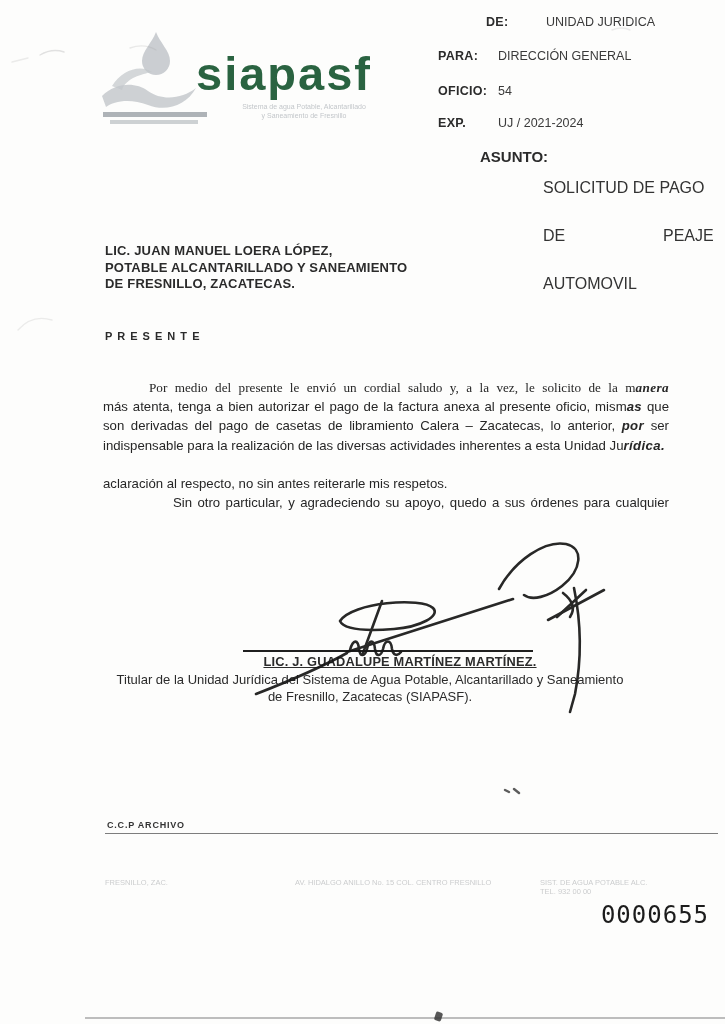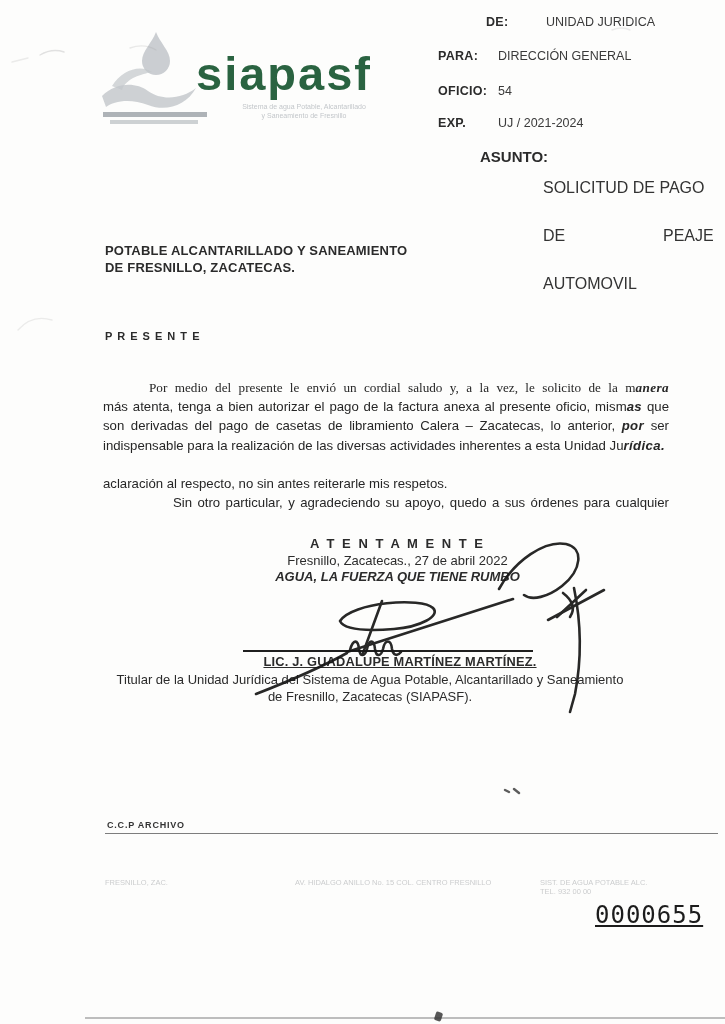--- a/index.html
+++ b/index.html
@@ -47,21 +47,21 @@
   .sig-rule{left:243px;top:650px;width:290px;border-top:2px solid #1f1f1f;height:0;}
   .sig-name{left:150px;top:654px;width:500px;text-align:center;font-size:12.8px;font-weight:bold;text-decoration:underline;letter-spacing:.2px;}
   .sig-title{left:60px;top:671px;width:620px;text-align:center;font-size:13px;line-height:17px;}
   
   .cc{left:107px;top:820px;font-size:9px;font-weight:bold;letter-spacing:.8px;color:#333;}
   .cc-rule{left:105px;top:833px;width:613px;border-top:1.6px solid #666;height:0;opacity:.85;}
   .footer-faint{top:878px;font-size:7.5px;color:#8d9094;opacity:.45;filter:blur(.6px);}
   .f-left{left:105px;}
   .f-center{left:295px;width:220px;}
   .f-right{left:540px;width:160px;line-height:9px;}
-  .folio{left:595px;top:901px;width:120px;text-align:left;font-family:"DejaVu Sans Mono", monospace;font-size:24px;letter-spacing:1px;color:#1c1c1c;text-decoration:underline;}
+  .folio{left:595px;top:901px;width:120px;text-align:center;font-family:"DejaVu Sans Mono", monospace;font-size:24px;letter-spacing:1px;color:#1c1c1c;}
   
   .ink-overlay{left:0;top:0;pointer-events:none;}
   .bottom-line{left:85px;top:1017px;width:640px;border-top:2px solid #bdbdbd;height:0;}
   .speck{left:435px;top:1012px;width:7px;height:9px;background:#3a3a3a;transform:rotate(18deg);border-radius:2px;opacity:.85;}
 </style>
 </head>
 <body>
 
 <div class="page">
 
@@ -90,41 +90,37 @@
   </div>
 
   <div class="abs subject-label">ASUNTO:</div>
   <div class="abs subject-lines">
     <div>SOLICITUD DE PAGO</div>
     <div>DE                      PEAJE</div>
     <div>AUTOMOVIL</div>
   </div>
 
   <div class="abs recipient">
+    <div>LIC. JUAN MANUEL LOERA LÓPEZ,</div>
     <div>POTABLE ALCANTARILLADO Y SANEAMIENTO</div>
     <div>DE FRESNILLO, ZACATECAS.</div>
   </div>
   <div class="abs presente">P R E S E N T E</div>
 
   <div class="abs body-p p1">
     <div class="bline ind1"><span>Por medio del presente  le envió un cordial saludo y, a la vez, le solicito de la m</span><span class="hw">anera</span></div>
     <div class="bline"><span>más atenta, tenga a bien autorizar el pago de la factura anexa al presente oficio, mism</span><span class="hw">as</span><span> que</span></div>
     <div class="bline"><span>son derivadas del pago de casetas de libramiento Calera – Zacatecas, lo anterior, </span><span class="hw">por</span><span> ser</span></div>
     <div class="bline last"><span>indispensable para la realización de las diversas actividades inherentes a esta Unidad Ju</span><span class="hw">rídica.</span></div>
   </div>
   <div class="abs body-p p2">
     <div class="bline last"><span>aclaración al respecto, no sin antes reiterarle mis respetos.</span></div>
     <div class="bline ind2"><span>Sin otro particular, y agradeciendo su apoyo, quedo a sus órdenes para cualquier</span></div>
   </div>
 
-  <div class="abs closing">
-    <div class="atentamente">A T E N T A M E N T E</div>
-    <div>Fresnillo, Zacatecas., 27 de abril 2022</div>
-    <div class="motto">AGUA, LA FUERZA QUE TIENE RUMBO</div>
-  </div>
 
   <div class="abs sig-rule"></div>
   <div class="abs sig-name">LIC. J. GUADALUPE MARTÍNEZ MARTÍNEZ.</div>
   <div class="abs sig-title">
     <div>Titular de la Unidad Jurídica del Sistema de Agua Potable, Alcantarillado y Saneamiento</div>
     <div>de Fresnillo, Zacatecas (SIAPASF).</div>
   </div>
 
   <svg class="abs ink-overlay" width="725" height="1024" viewBox="0 0 725 1024">
     <g fill="none" stroke="#161616" stroke-width="2.6" stroke-linecap="round" opacity=".92">

